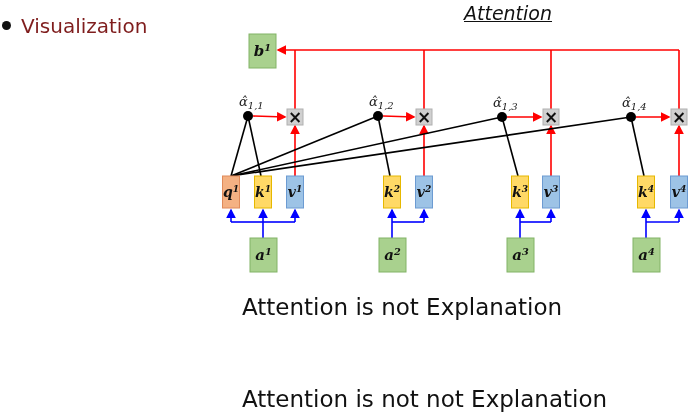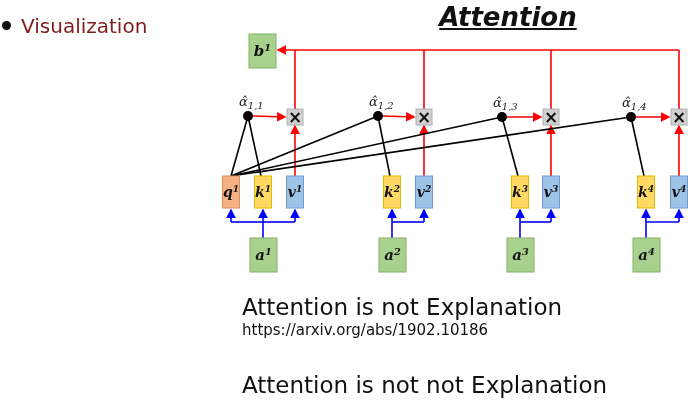--- a/index.html
+++ b/index.html
@@ -1,19 +1,19 @@
 <!DOCTYPE html>
 <html><head>
 <meta charset="utf-8">
 <style>
   html, body { margin:0; padding:0; background:#ffffff; }
   body { width:692px; height:416px; position:relative; overflow:hidden; font-family:"DejaVu Sans", "Liberation Sans", sans-serif; }
   .bullet { position:absolute; left:2px; top:14px; font-size:20px; color:#7f1d1d; white-space:nowrap; }
   .bullet .dot { display:inline-block; width:9px; height:9px; border-radius:50%; background:#111; margin:0 10px 5px 0; vertical-align:middle; }
-  .title { position:absolute; left:378px; top:2px; width:260px; text-align:center; font-size:26px; font-weight:bold; font-style:italic; text-decoration:underline; color:#111; }
+  .title { position:absolute; left:378px; top:2px; width:260px; text-align:center; font-size:19px; font-weight:normal; font-style:italic; text-decoration:underline; color:#111; }
   svg.diagram { position:absolute; left:0; top:0; }
   .paper { position:absolute; left:242px; color:#111; white-space:nowrap; }
   .paper .ptitle { font-size:23px; line-height:26px;text-align:right; }
   .paper .purl { font-size:15px; line-height:20px; }
   .box text { font-family:"DejaVu Serif", "Liberation Serif", serif; font-style:italic; font-weight:bold; }
   .alpha { font-family:"DejaVu Serif", "Liberation Serif", serif; font-style:italic; font-size:13px; fill:#222; }
 </style>
 </head>
 <body>
 
@@ -148,17 +148,16 @@
       </g>
       <g class="box">
         <rect x="633" y="238" width="27" height="34" fill="#a9d18e" stroke="#82b366" stroke-width="1"></rect>
         <text x="646.5" y="260.4" text-anchor="middle" font-size="15" fill="#111">a<tspan font-size="9.75" dy="-5.7">4</tspan></text>
       </g>
     </g>
 </svg>
 
 <div class="paper" style="top:294px;">
   <div class="ptitle">Attention is not Explanation</div>
-  <div class="purl">https://arxiv.org/abs/1902.10186</div>
 </div>
-<div class="paper" style="top:372px;">
+<div class="paper" style="top:386px;">
   <div class="ptitle">Attention is not not Explanation</div>
 </div>
 
 </body></html>

